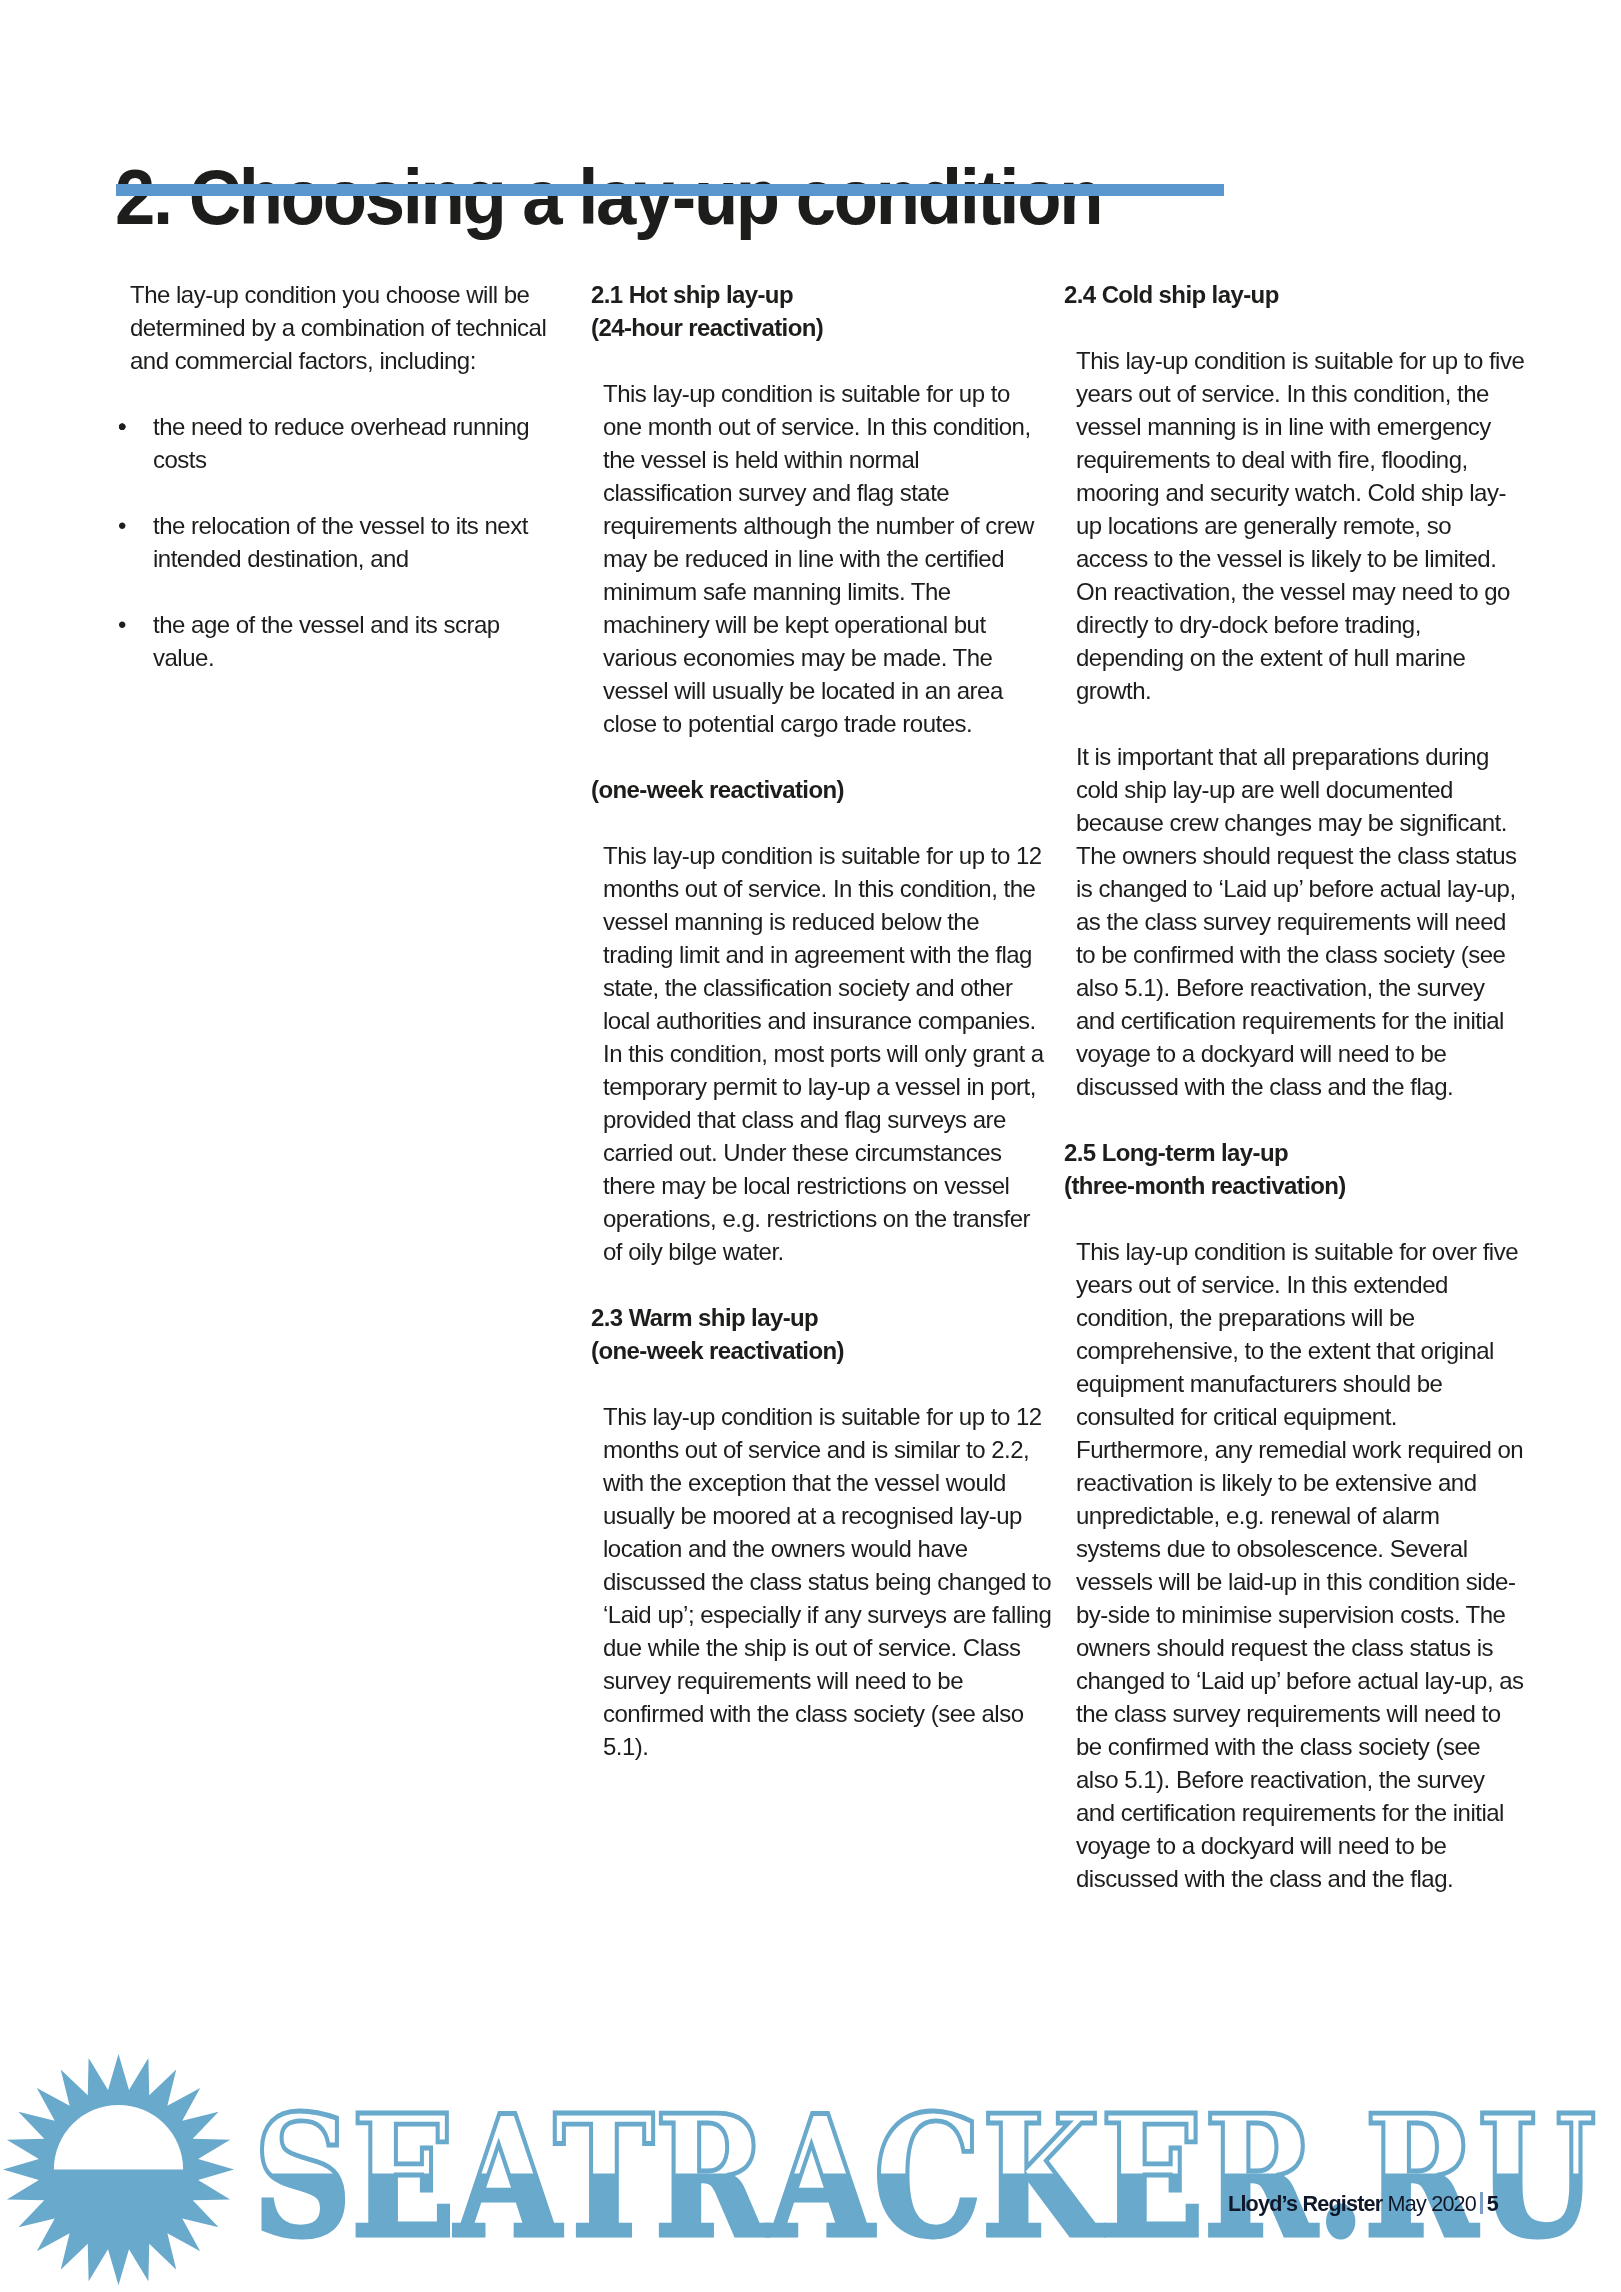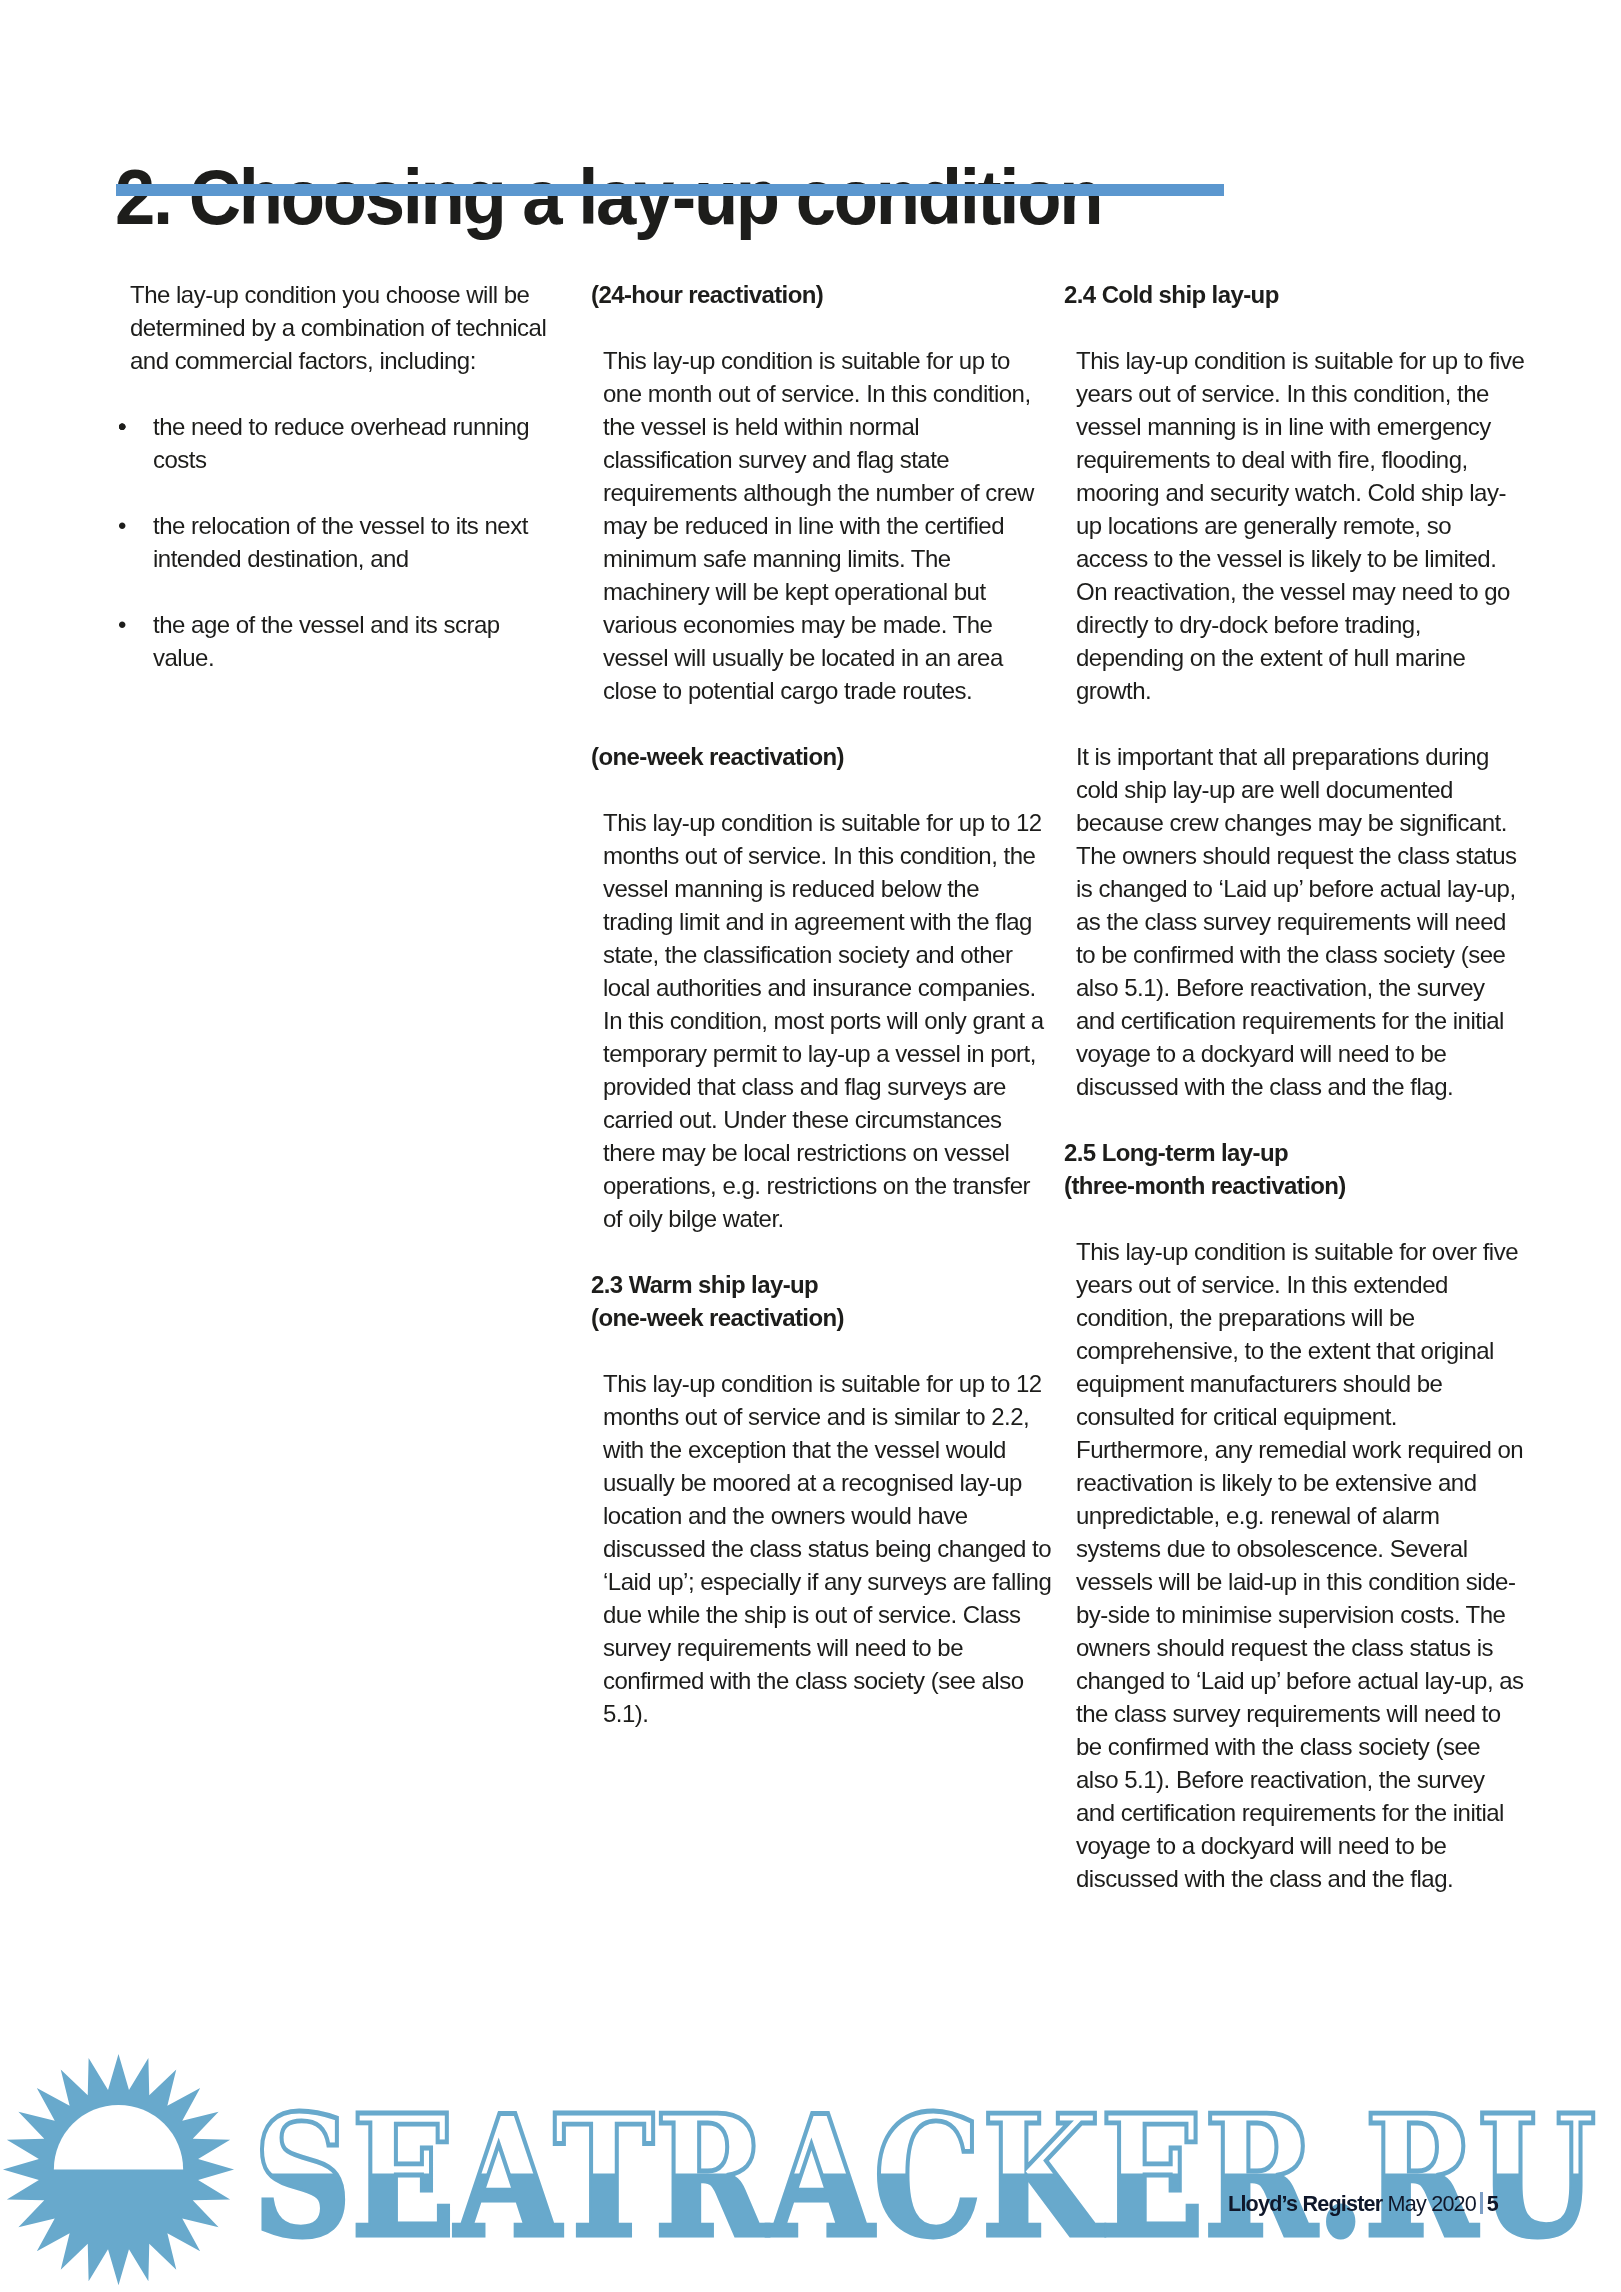--- a/index.html
+++ b/index.html
@@ -63,20 +63,21 @@
     <li><span class="bullet">•</span></li>
     <li><span class="bullet">•</span><span>the need to reduce overhead running costs</span></li>
     <li><span class="bullet">•</span><span>the relocation of the vessel to its next intended destination, and</span></li>
     <li><span class="bullet">•</span><span>the age of the vessel and its scrap value.</span></li>
   </ul>
 </div>
 
 <div class="col col2">
   <section>
     <h2>
+      <span>2.1 Hot ship lay-up</span>
       <span>(24-hour reactivation)</span>
     </h2>
     <p>This lay-up condition is suitable for up to one month out of service. In this condition, the vessel is held within normal classification survey and flag state requirements although the number of crew may be reduced in line with the certified minimum safe manning limits. The machinery will be kept operational but various economies may be made. The vessel will usually be located in an area close to potential cargo trade routes.</p>
   </section>
   <section>
     <h2>
       <span>(one-week reactivation)</span>
     </h2>
     <p>This lay-up condition is suitable for up to 12 months out of service. In this condition, the vessel manning is reduced below the trading limit and in agreement with the flag state, the classification society and other local authorities and insurance companies. In this condition, most ports will only grant a temporary permit to lay-up a vessel in port, provided that class and flag surveys are carried out. Under these circumstances there may be local restrictions on vessel operations, e.g. restrictions on the transfer of oily bilge water.</p>
   </section>

